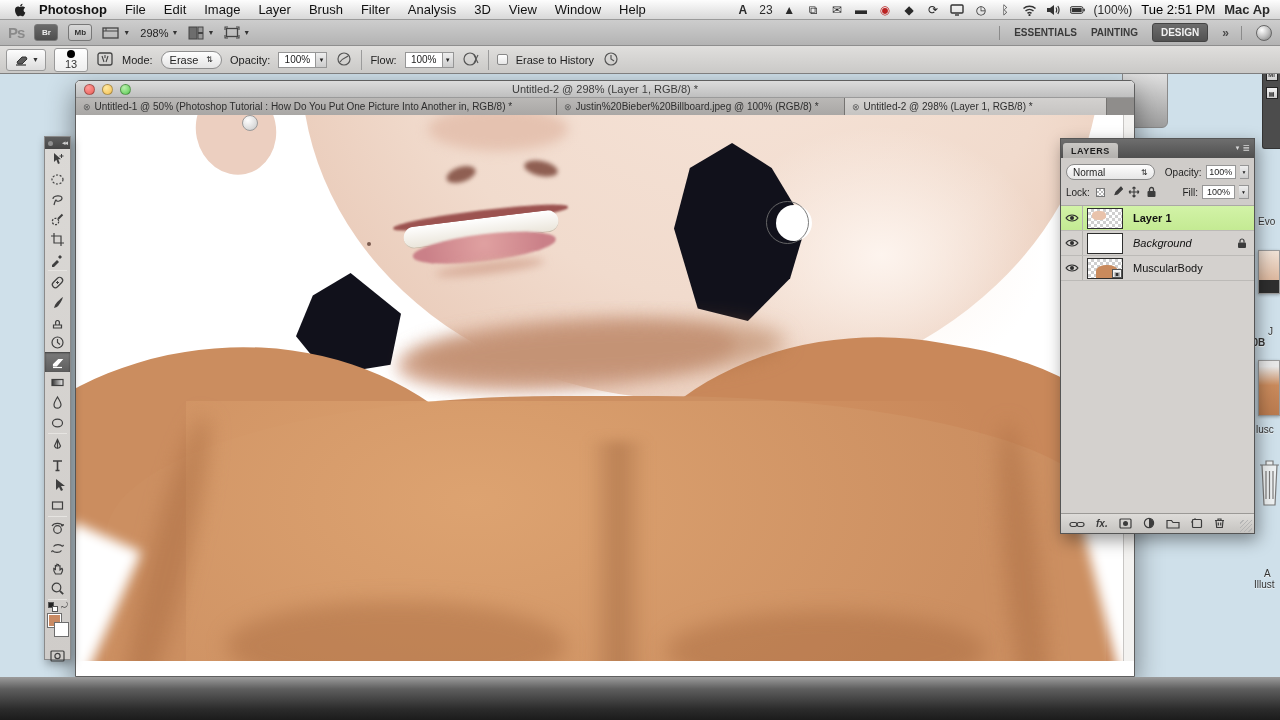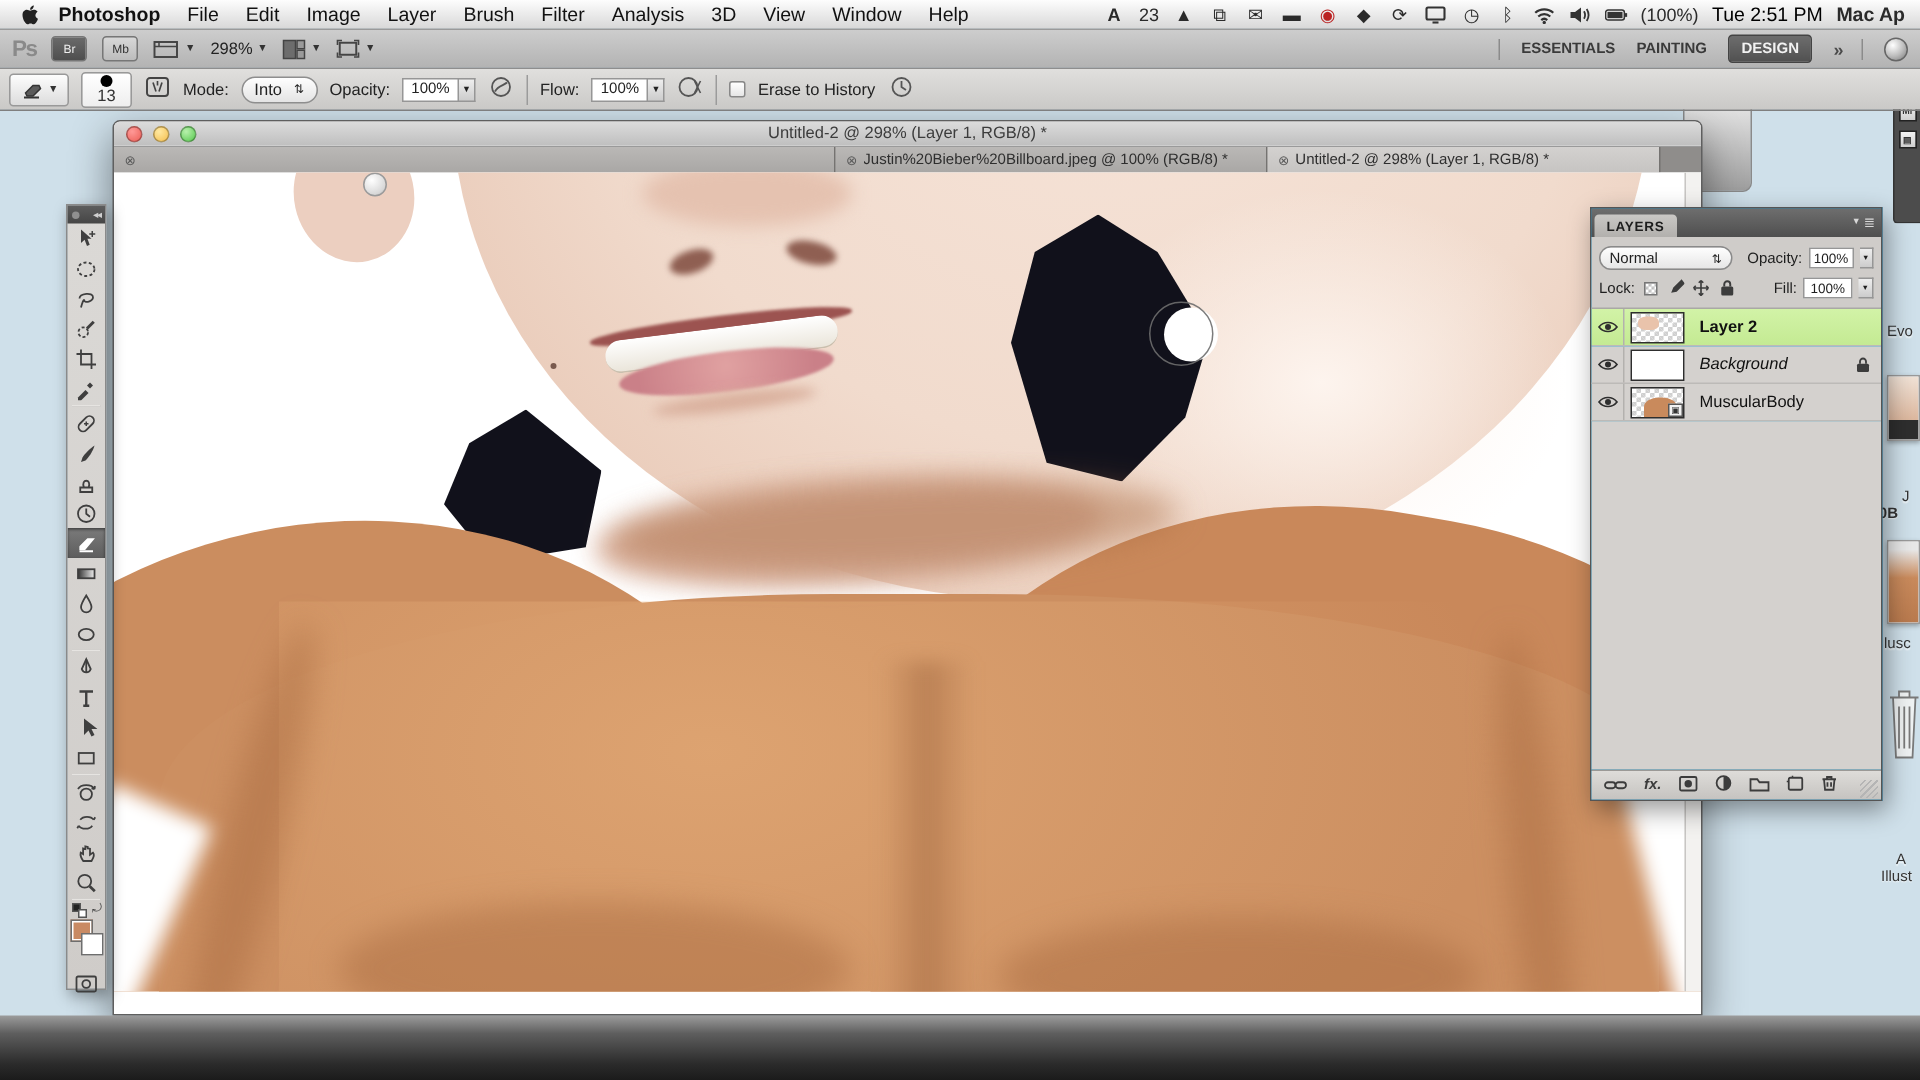--- a/index.html
+++ b/index.html
@@ -17,21 +17,21 @@
   .mb-right { margin-left:auto; display:flex; align-items:center; gap:9px; font-size:12px; color:#2a2a2a; }
   .mb-ic { display:inline-flex; align-items:center; justify-content:center; width:15px; height:15px; }
   .mb-clock { font-size:13px; color:#000; }
   .mb-app { font-weight:bold; font-size:13px; }
 
   
   .appbar { position:absolute; left:0; top:20px; width:1280px; height:26px;
     background:linear-gradient(#cdcdcd,#b3b3b3); border-bottom:1px solid #8e8e8e;
     display:flex; align-items:center; padding:0 8px; gap:10px; font-size:11px; z-index:50;}
   .ps-logo { font-weight:bold; font-size:15px; color:#8a8a8a; letter-spacing:-1px; }
-  .sq-btn { width:24px; height:17px; border:1px solid #777; border-radius:3px; font-size:8px; font-weight:normal;
+  .sq-btn { width:24px; height:17px; border:1px solid #777; border-radius:3px; font-size:8px; font-weight:bold;
     display:flex; align-items:center; justify-content:center; }
   .sq-dark { background:linear-gradient(#6a6a6a,#4e4e4e); color:#eee; }
   .sq-lite { background:linear-gradient(#d8d8d8,#bcbcbc); color:#333; }
   .drop-w { display:flex; align-items:center; gap:3px; }
   .caret { font-size:7px; color:#333; }
   .zoom-box { font-size:11px; color:#222; }
   .ws-wrap { margin-left:auto; display:flex; align-items:center; gap:14px; font-size:10px; font-weight:bold; color:#3a3a3a; }
   .ws-sep { width:1px; height:14px; background:#8b8b8b; }
   .ws-active { background:linear-gradient(#6d6d6d,#515151); color:#f2f2f2; padding:3px 8px; border-radius:3px; border:1px solid #444; }
   .ws-chev { font-size:12px; color:#4a4a4a; letter-spacing:-2px; }
@@ -330,21 +330,21 @@
       <span class="brush-size">13</span>
     </span>
     <span>
       <svg width="18" height="16" viewBox="0 0 18 16">
           <rect x="2" y="2" width="14" height="12" rx="2" fill="none" stroke="#444" stroke-width="1.3"></rect>
           <path d="M6 5l2 6M12 5l-2 6M9 4v3" stroke="#444" stroke-width="1.1"></path>
         </svg>
     </span>
     <span class="ob-label">Mode:</span>
     <span class="ob-sel">
-      <span>Into</span>
+      <span>Erase</span>
       <span style="font-size:8px;">⇅</span>
     </span>
     <span class="ob-label">Opacity:</span>
     <span style="display:flex;">
       <span class="ob-val">100%</span>
       <span class="ob-valbtn">▼</span>
     </span>
     <span>
       <svg width="18" height="16" viewBox="0 0 18 16">
           <circle cx="9" cy="8" r="6" fill="none" stroke="#555" stroke-width="1.2"></circle>
@@ -381,20 +381,21 @@
       <span class="tlights">
         <span class="tl tl-r"></span>
         <span class="tl tl-y"></span>
         <span class="tl tl-g"></span>
       </span>
       <span>Untitled-2 @ 298% (Layer 1, RGB/8) *</span>
     </div>
     <div class="tabbar">
       <span class="tab tab1">
         <span class="x">⊗</span>
+        <span class="lbl">Untitled-1 @ 50% (Photoshop Tutorial : How Do You Put One Picture Into Another in, RGB/8) *</span>
       </span>
       <span class="tab tab2">
         <span class="x">⊗</span>
         <span class="lbl">Justin%20Bieber%20Billboard.jpeg @ 100% (RGB/8) *</span>
       </span>
       <span class="tab tab3 tab-active">
         <span class="x">⊗</span>
         <span class="lbl">Untitled-2 @ 298% (Layer 1, RGB/8) *</span>
       </span>
     </div>
@@ -638,21 +639,21 @@
         <svg width="14" height="10" viewBox="0 0 14 10">
             <path d="M1 5C4 1 10 1 13 5 10 9 4 9 1 5z" fill="none" stroke="#2e2e2e" stroke-width="1.1"></path>
             <circle cx="7" cy="5" r="2" fill="#2e2e2e"></circle>
           </svg>
       </span>
       <span class="thumbcell">
         <span class="lthumb checker">
             <span class="frag-skin"></span>
           </span>
       </span>
-      <span class="lname bold">Layer 2</span>
+      <span class="lname bold">Layer 1</span>
     </div>
     <div class="lrow">
       <span class="eyecell">
         <svg width="14" height="10" viewBox="0 0 14 10">
             <path d="M1 5C4 1 10 1 13 5 10 9 4 9 1 5z" fill="none" stroke="#2e2e2e" stroke-width="1.1"></path>
             <circle cx="7" cy="5" r="2" fill="#2e2e2e"></circle>
           </svg>
       </span>
       <span class="thumbcell">
           <span class="lthumb"></span>

